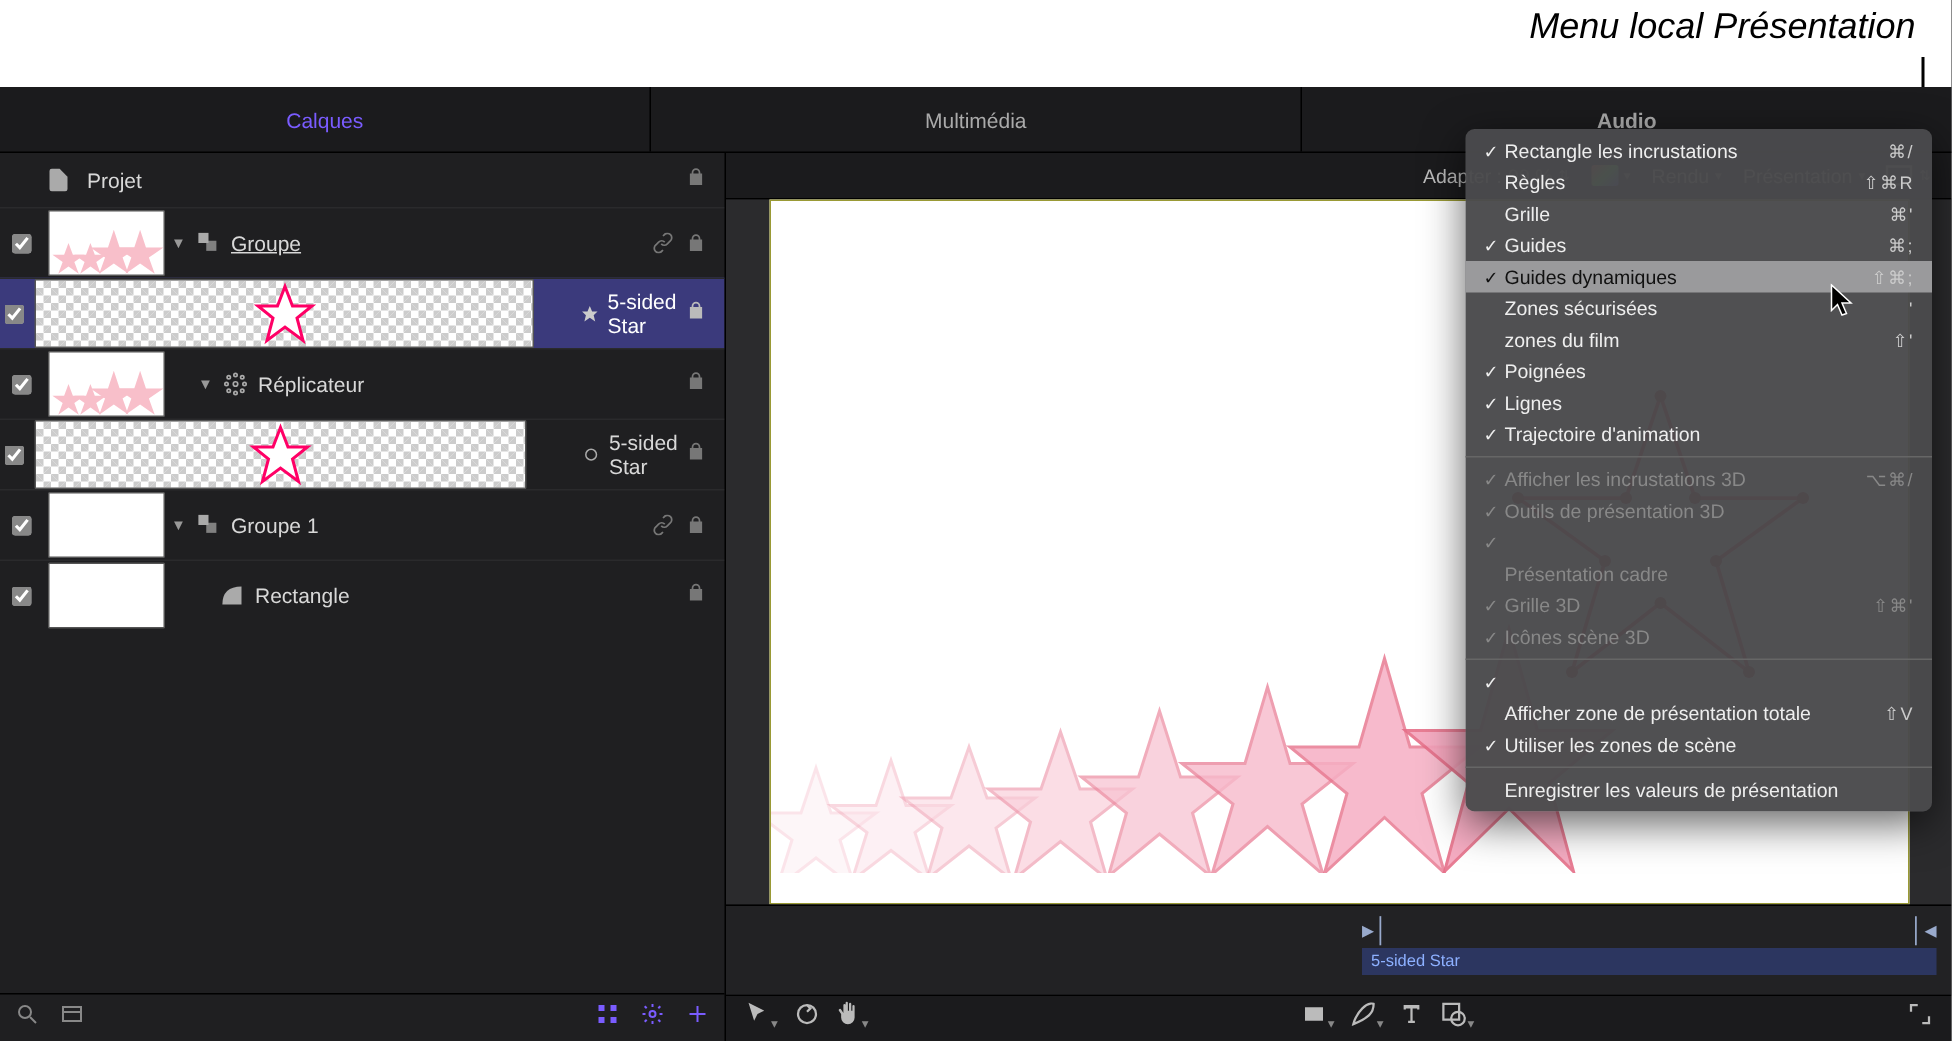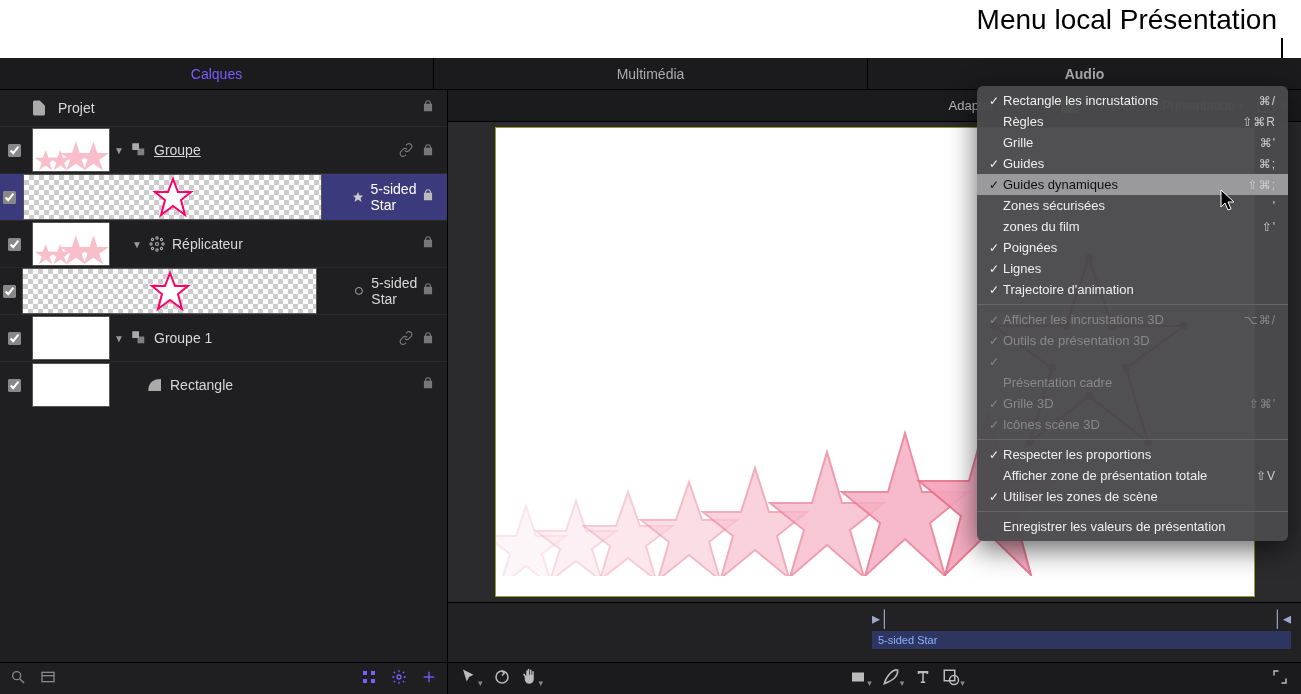--- a/index.html
+++ b/index.html
@@ -1,26 +1,26 @@
 <!DOCTYPE html>
 <html><head>
   <meta charset="utf-8">
   <style>
     * { margin:0; padding:0; box-sizing:border-box; font-family:-apple-system,BlinkMacSystemFont,"Helvetica Neue",sans-serif; }
     body { background:#fff; width:1301px; height:694px; position:relative; overflow:hidden; }
-    .callout { position:absolute; top:4px; right:24px; font-size:28px; color:#000; }
+    .callout { position:absolute; top:4px; right:24px; font-size:24px; color:#000;font-style:italic; }
     .callout-line { position:absolute; top:38px; right:18px; width:2px; height:22px; background:#000; }
     .app { position:absolute; top:58px; left:0; width:1301px; height:636px; background:#1b1b1d; color:#ccc; display:flex; flex-direction:column; }
-    .tabs { display:flex; height:32px; background:#1b1b1d; border-bottom:1px solid #000; }
+    .tabs { display:flex; height:44px; background:#1b1b1d; border-bottom:1px solid #000; }
     .tab { flex:1; display:flex; align-items:center; justify-content:center; font-size:14px; color:#aaa; border-right:1px solid #000; }
     .tab.active { color:#7a5cff; }
     .tab:last-child { border-right:none;font-weight:bold; }
     .main { flex:1; display:flex; overflow:hidden; }
     
-    .sidebar { width:448px; background:#1f1f21; display:flex; flex-direction:column; border-right:1px solid #000; }
+    .sidebar { width:484px; background:#1f1f21; display:flex; flex-direction:column; border-right:1px solid #000; }
     .layer-list { flex:1; overflow:auto; }
     .row { display:flex; align-items:center; height:47px; border-top:1px solid #2a2a2c; position:relative; }
     .row:first-child { border-top:none; height:36px; }
     .row.selected { background:#3b3a7c; color:#fff; }
     .cb { width:28px; display:flex; justify-content:center; }
     .cb input { accent-color:#888; }
     .thumb { width:78px; height:44px; border:1px solid #555; border-radius:1px; margin-left:4px; background:#fff; display:flex; align-items:center; justify-content:center; overflow:hidden; }
     .row:first-child .thumb{ display:none; }
     .row:first-child .cb{ visibility:hidden; }
     .disclosure { width:18px; text-align:center; color:#999; font-size:10px; }
@@ -472,21 +472,20 @@
       <span class="mtxt">Grille 3D</span>
       <span class="sc">⇧⌘'</span>
     </div>
     <div class="menu-item disabled">
       <span class="chk">✓</span>
       <span class="mtxt">Icônes scène 3D</span>
     </div>
     <div class="menu-item sep"></div>
     <div class="menu-item">
       <span class="chk">✓</span>
-      <span class="mtxt">Respecter les proportions</span>
     </div>
     <div class="menu-item">
       <span class="chk"></span>
       <span class="mtxt">Afficher zone de présentation totale</span>
       <span class="sc">⇧V</span>
     </div>
     <div class="menu-item">
       <span class="chk">✓</span>
       <span class="mtxt">Utiliser les zones de scène</span>
     </div>

